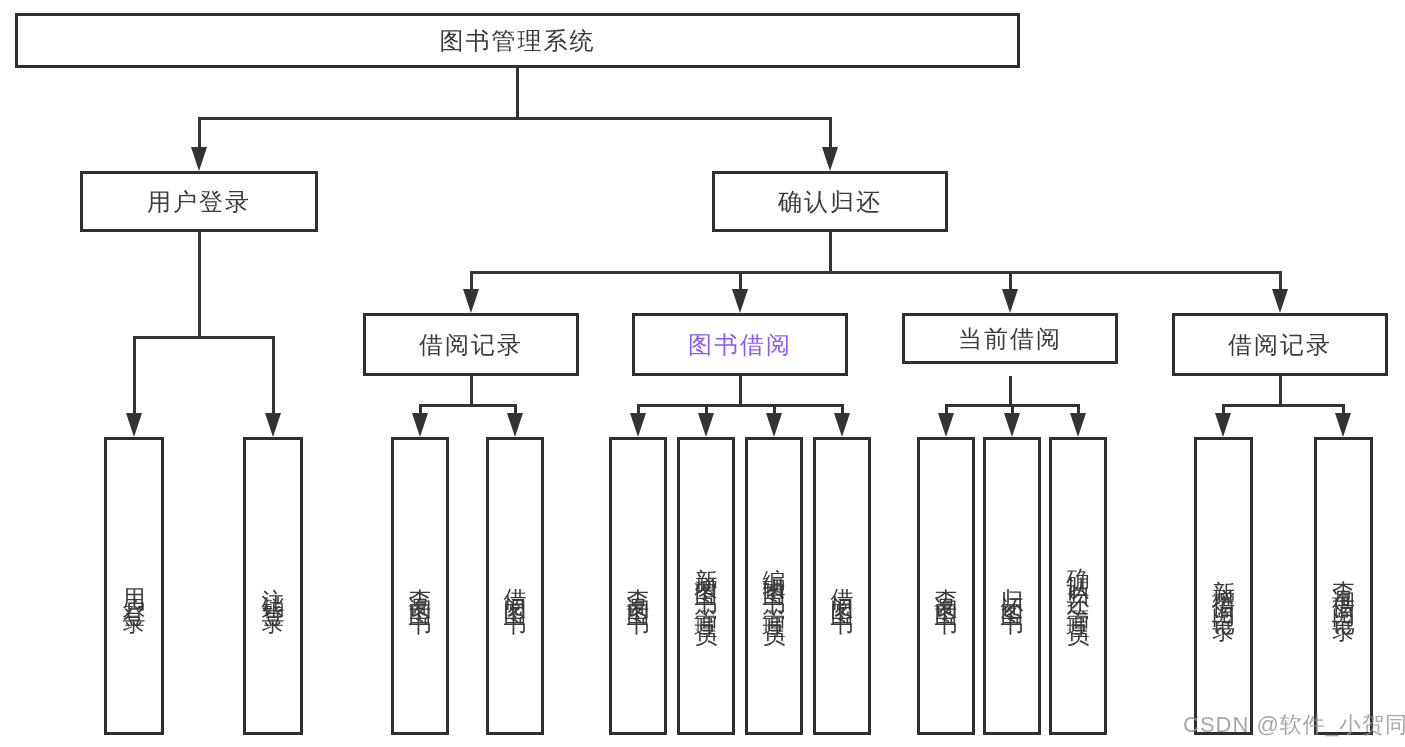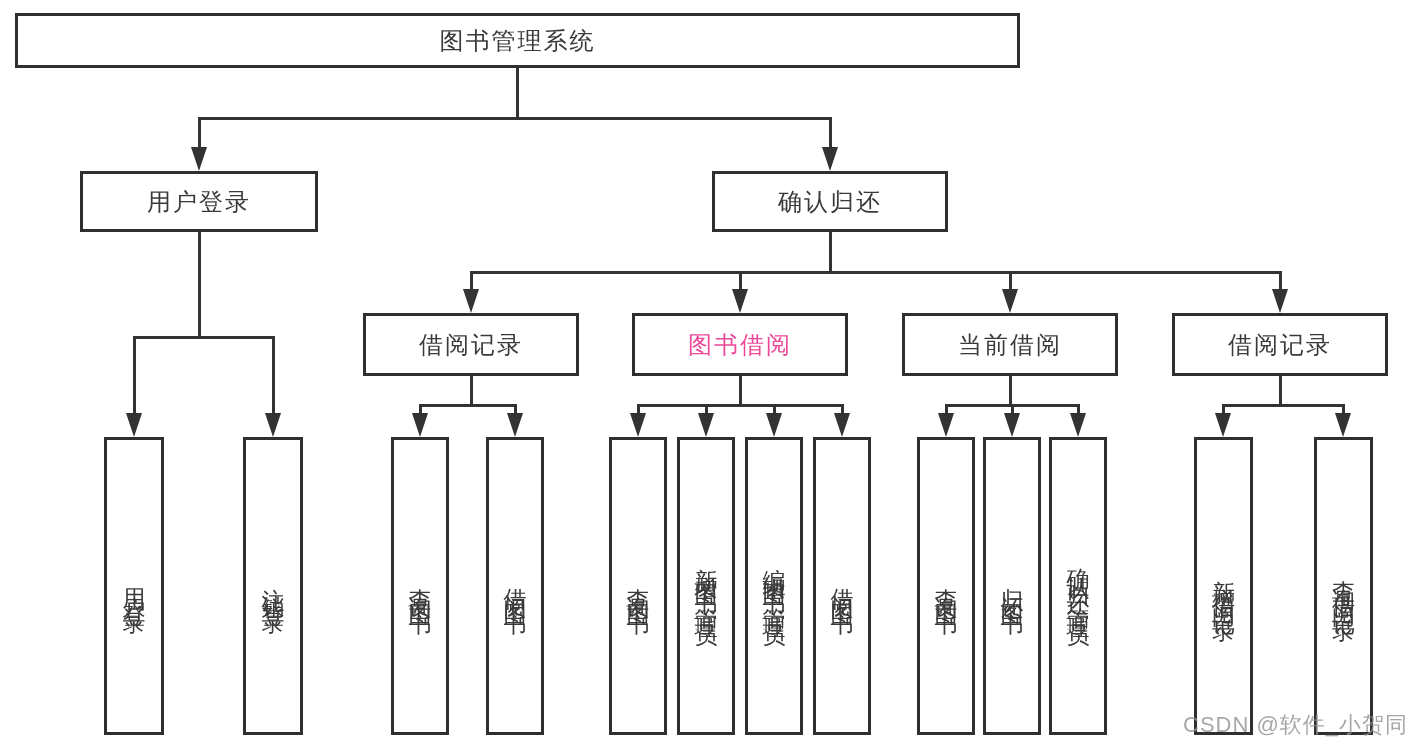--- a/index.html
+++ b/index.html
@@ -93,24 +93,24 @@
     </div>
     <div class="node h" style="left: 80px; top: 171px; width: 238px; height: 61px; border-color: rgb(47, 47, 47); color: rgb(58, 58, 58);">
       <span>用户登录</span>
     </div>
     <div class="node h" style="left: 712px; top: 171px; width: 236px; height: 61px; border-color: rgb(47, 47, 47); color: rgb(58, 58, 58);">
       <span>确认归还</span>
     </div>
     <div class="node h" style="left: 363px; top: 313px; width: 216px; height: 63px; border-color: rgb(47, 47, 47); color: rgb(58, 58, 58);">
       <span>借阅记录</span>
     </div>
-    <div class="node h" style="left: 632px; top: 313px; width: 216px; height: 63px; border-color: rgb(47, 47, 47); color: #ec4899;">
+    <div class="node h" style="left: 632px; top: 313px; width: 216px; height: 63px; border-color: rgb(47, 47, 47); color: #8b5cf6;">
       <span>图书借阅</span>
     </div>
-    <div class="node h" style="left: 902px; top: 313px; width: 216px; height: 63px; border-color: rgb(47, 47, 47); color: rgb(58, 58, 58);">
+    <div class="node h" style="left: 902px; top: 313px; width: 216px; height: 51px; border-color: rgb(47, 47, 47); color: rgb(58, 58, 58);">
       <span>当前借阅</span>
     </div>
     <div class="node h" style="left: 1172px; top: 313px; width: 216px; height: 63px; border-color: rgb(47, 47, 47); color: rgb(58, 58, 58);">
       <span>借阅记录</span>
     </div>
     <div class="node v" style="left: 104px; top: 437px; width: 60px; height: 298px; border-color: rgb(47, 47, 47); color: rgb(58, 58, 58);">
       <span>用户登录</span>
     </div>
     <div class="node v" style="left: 243px; top: 437px; width: 60px; height: 298px; border-color: rgb(47, 47, 47); color: rgb(58, 58, 58);">
       <span>注销登录</span>

